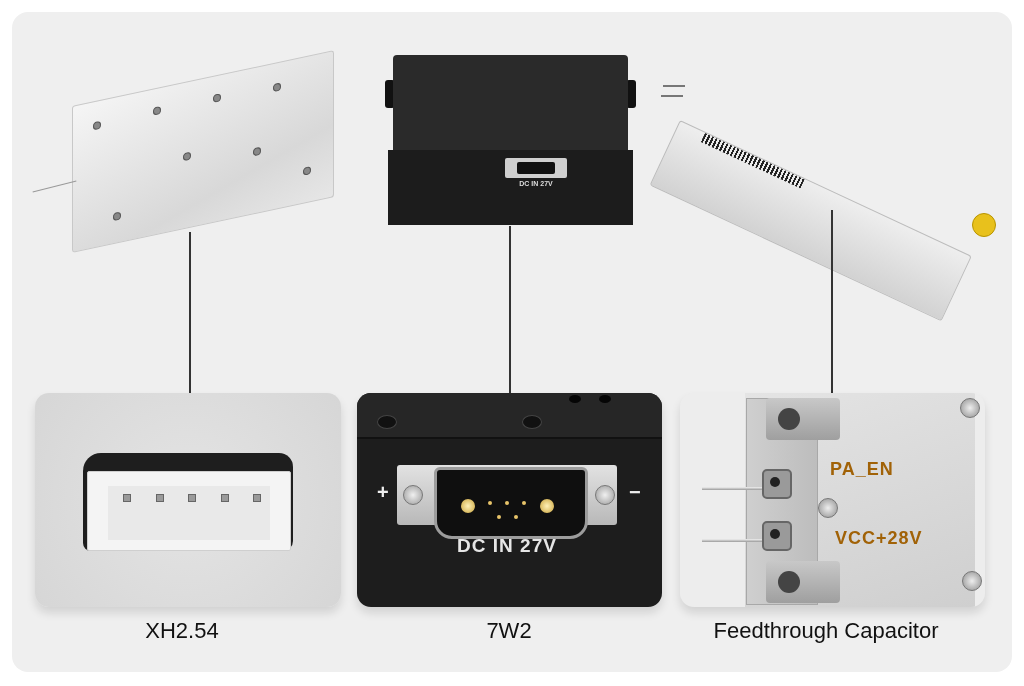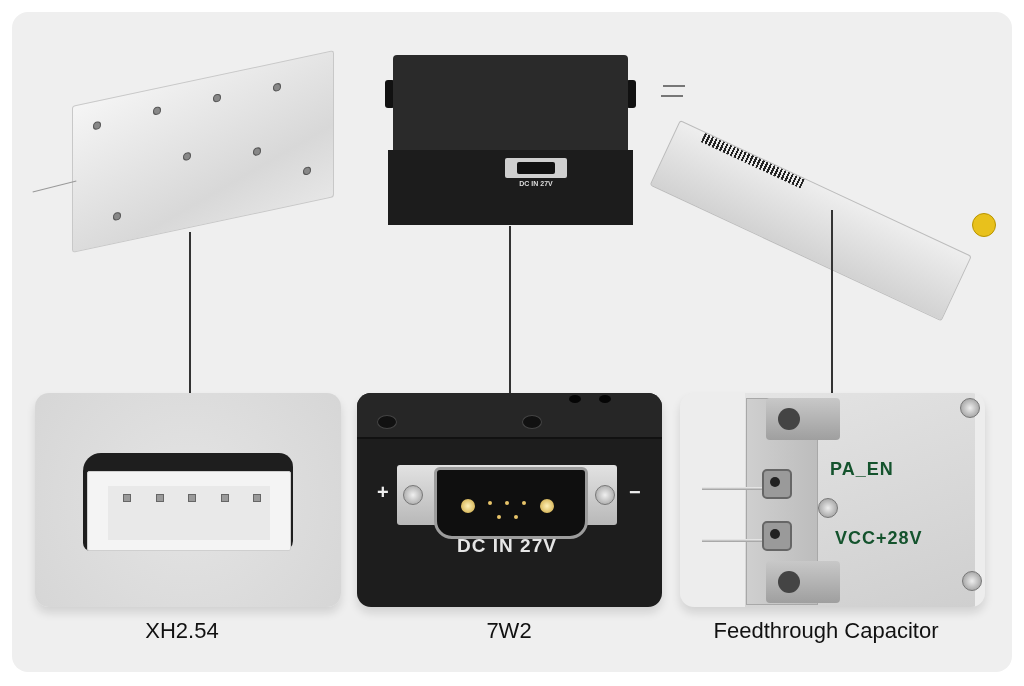--- a/index.html
+++ b/index.html
@@ -59,21 +59,21 @@
 
   
   .c3 { left:680px; width:305px; background:#ededed; }
   .c3 .plate { position:absolute; left:65px; top:0; width:230px; height:214px; background:linear-gradient(160deg,#e4e4e4,#cfcfcf); }
   .c3 .flange { position:absolute; left:66px; top:5px; width:70px; height:205px; background:linear-gradient(90deg,#cfcfcf,#bdbdbd); border:1px solid #a8a8a8; }
   .c3 .tab { position:absolute; left:86px; width:74px; height:42px; background:linear-gradient(180deg,#c8c8c8,#9f9f9f); border-radius:4px; }
   .c3 .tab i { position:absolute; left:12px; top:10px; width:22px; height:22px; border-radius:50%; background:#444; }
   .c3 .feed { position:absolute; left:82px; width:26px; height:26px; background:#9a9a9a; border:2px solid #666; border-radius:5px; }
   .c3 .feed i { position:absolute; left:6px; top:6px; width:10px; height:10px; border-radius:50%; background:#222; }
   .c3 .lead { position:absolute; left:22px; height:3px; width:68px; background:linear-gradient(180deg,#f2f2f2,#9a9a9a); }
-  .c3 .etch { position:absolute; color:#14532d; font-size:18px; font-weight:bold; letter-spacing:1px; }
+  .c3 .etch { position:absolute; color:#a16207; font-size:18px; font-weight:bold; letter-spacing:1px; }
   .c3 .cscrew { position:absolute; width:18px; height:18px; border-radius:50%; background:radial-gradient(circle,#eee,#8f8f8f); border:1px solid #777; }
 </style>
 </head>
 <body>
 
 <div class="panel"></div>
 
 <div class="product p1">
   <div class="box">
     <span class="screw" style="left:20px;top:20px"></span>

